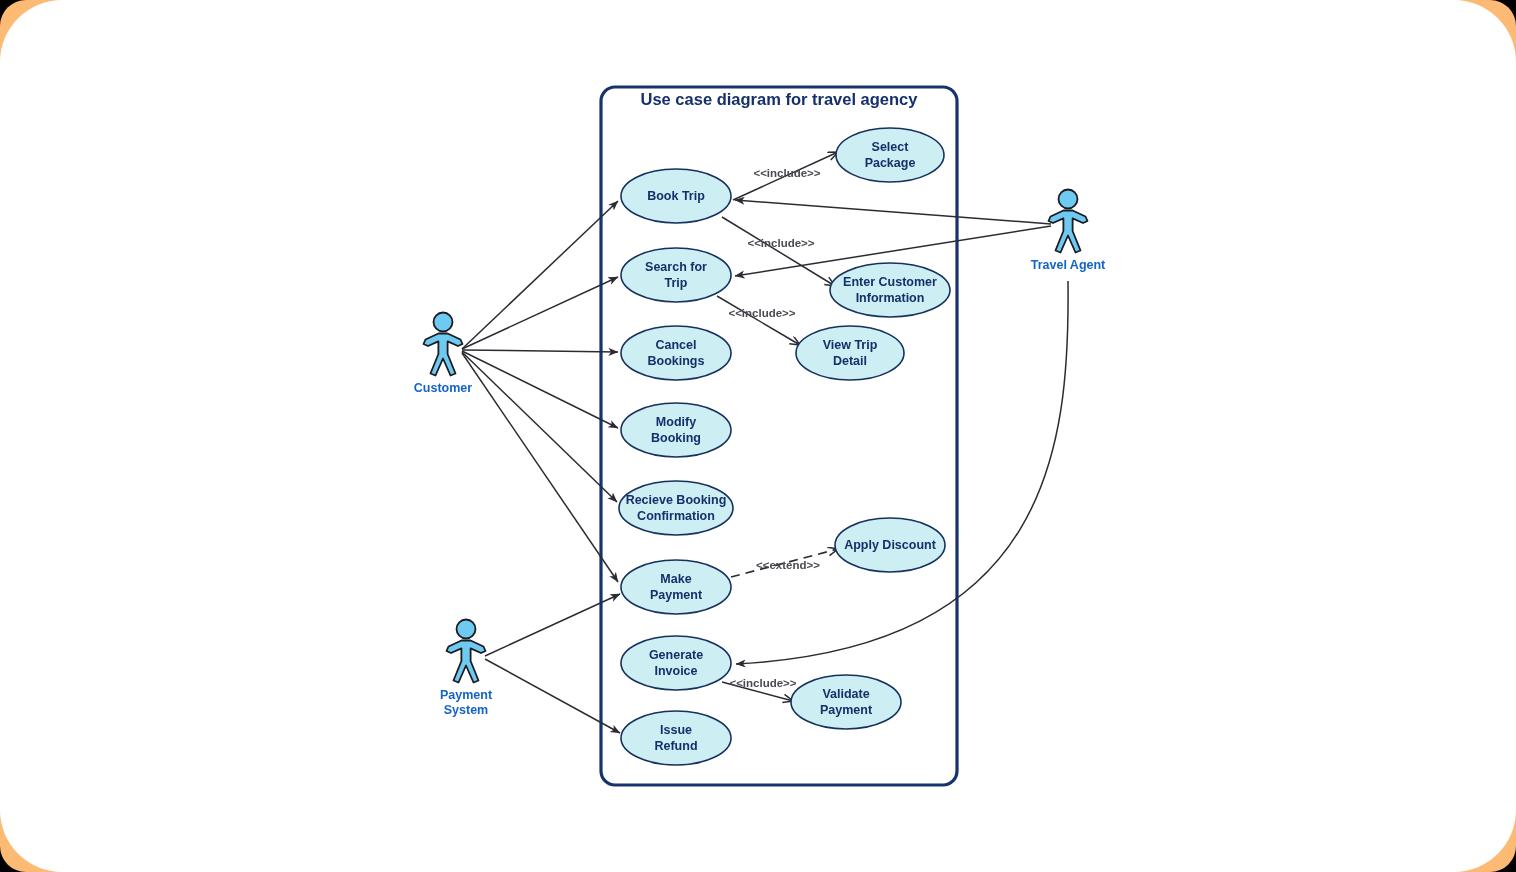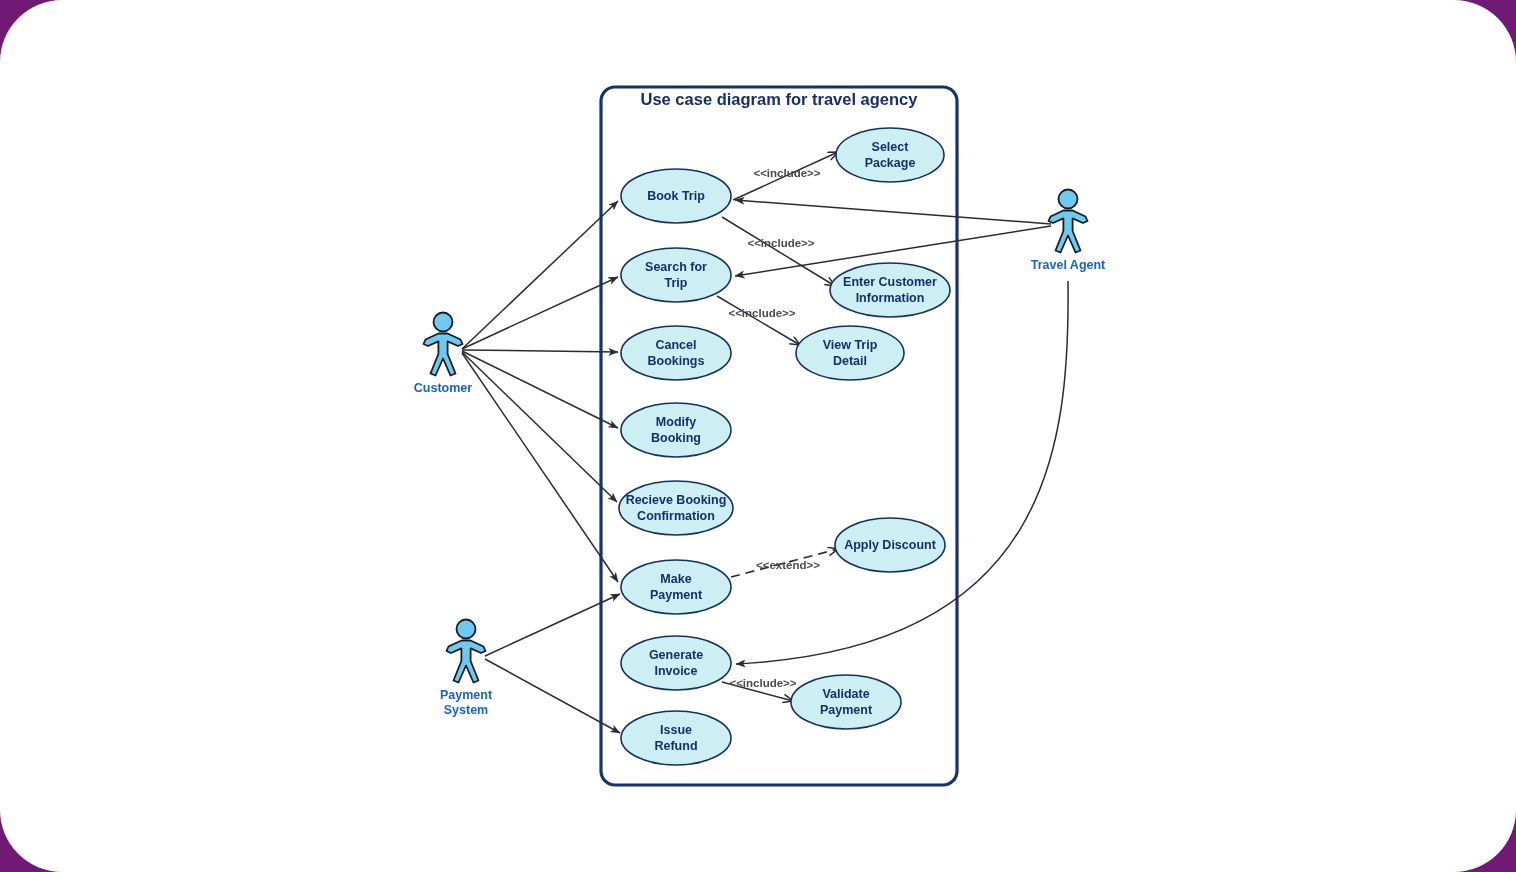--- a/index.html
+++ b/index.html
@@ -8,21 +8,22 @@
     background: #000000;
     width: 1516px;
     height: 872px;
     overflow: hidden;
     font-family: "Liberation Sans", sans-serif;
   }
   #page {
     position: relative;
     width: 1516px;
     height: 872px;
-    background: #701a75;
+    background: #fdba74;
+    border-radius: 26px;
   }
   #card {
     position: absolute;
     left: 0;
     top: 0;
     width: 1516px;
     height: 872px;
     background: #ffffff;
     border-radius: 62px;
     overflow: hidden;

